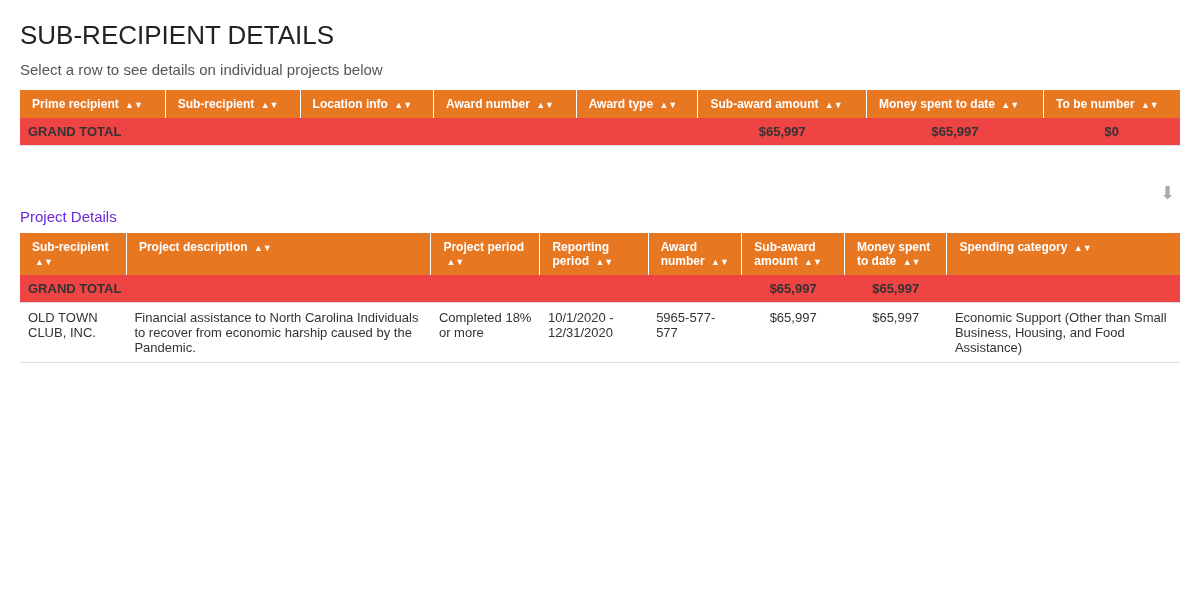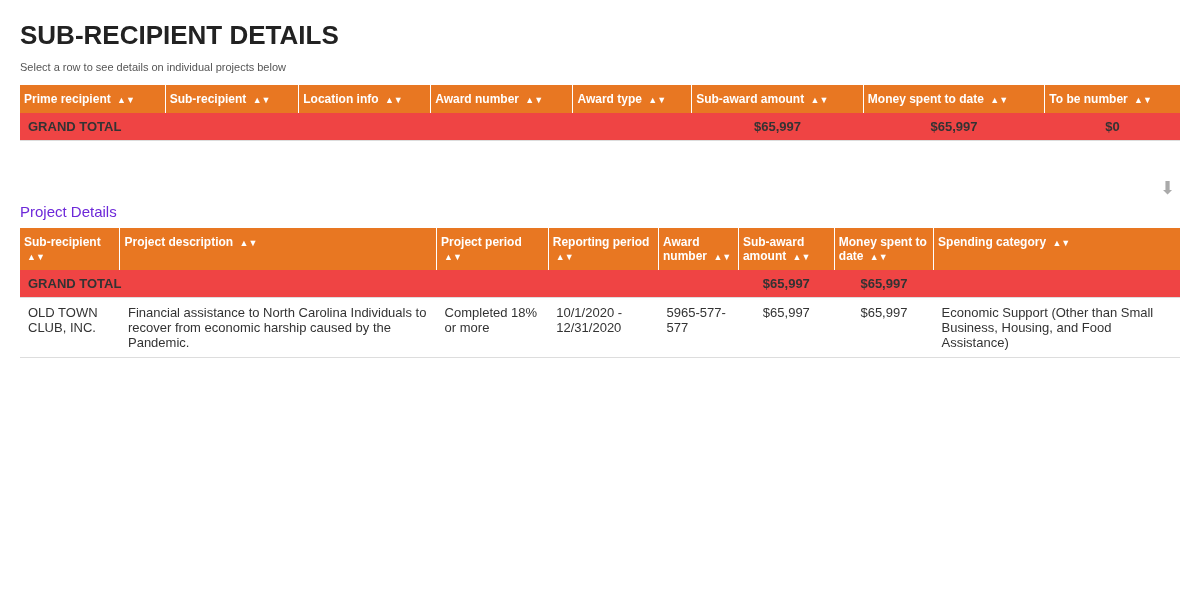--- a/index.html
+++ b/index.html
@@ -5,40 +5,40 @@
     * { box-sizing: border-box; margin: 0; padding: 0; }
     body {
       font-family: Arial, sans-serif;
       font-size: 13px;
       background: #fff;
       color: #333;
       padding: 20px;
     }
     h1 {
       font-size: 26px;
-      font-weight: bold;
+      font-weight: normal;
       color: #222;
       margin-bottom: 10px;
     }
     .subtitle {
-      font-size: 11px;
+      font-size: 15px;
       color: #555;
       margin-bottom: 12px;
     }
     table {
       width: 100%;
       border-collapse: collapse;
       margin-bottom: 6px;
     }
     thead tr {
       background: #e87722;
       color: #fff;
     }
     thead th {
-      padding: 7px 4px;
+      padding: 7px 12px;
       text-align: left;
       font-size: 12px;
       font-weight: bold;
       border-right: 1px solid #fff;
       cursor: pointer;
       white-space: normal;
       vertical-align: top;
     }
     thead th:last-child { border-right: none; }
     .sort-icon {

